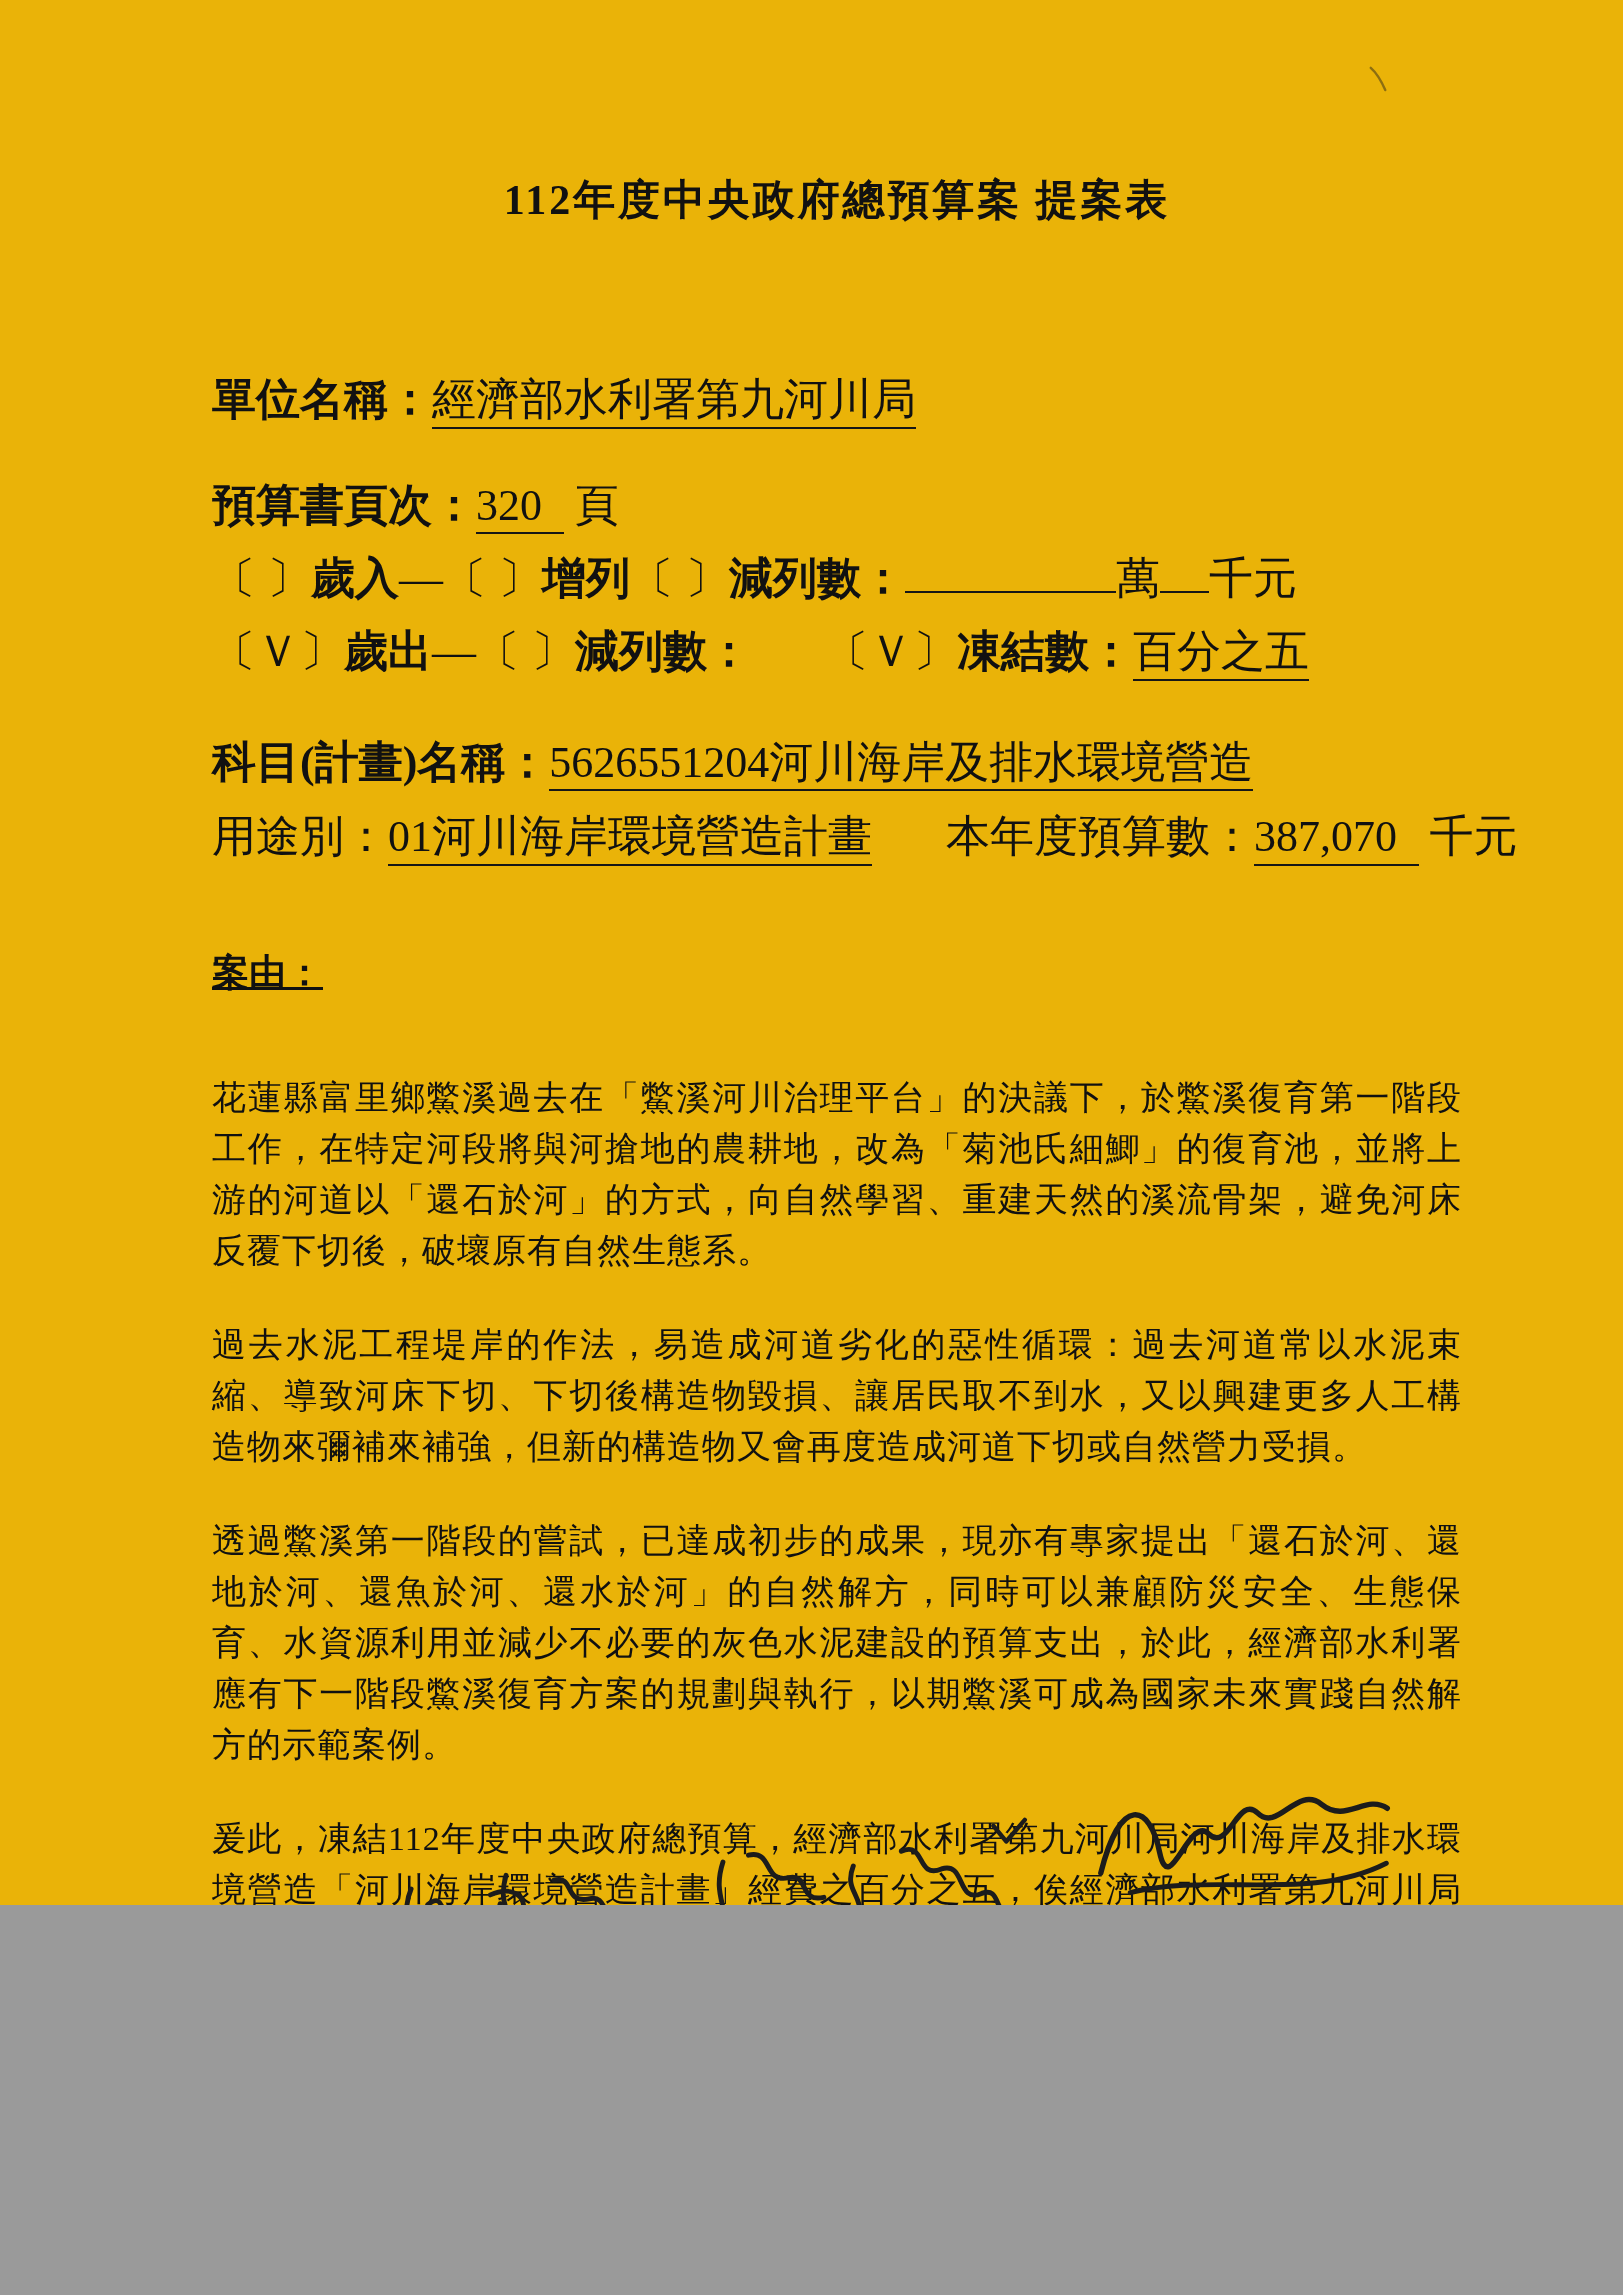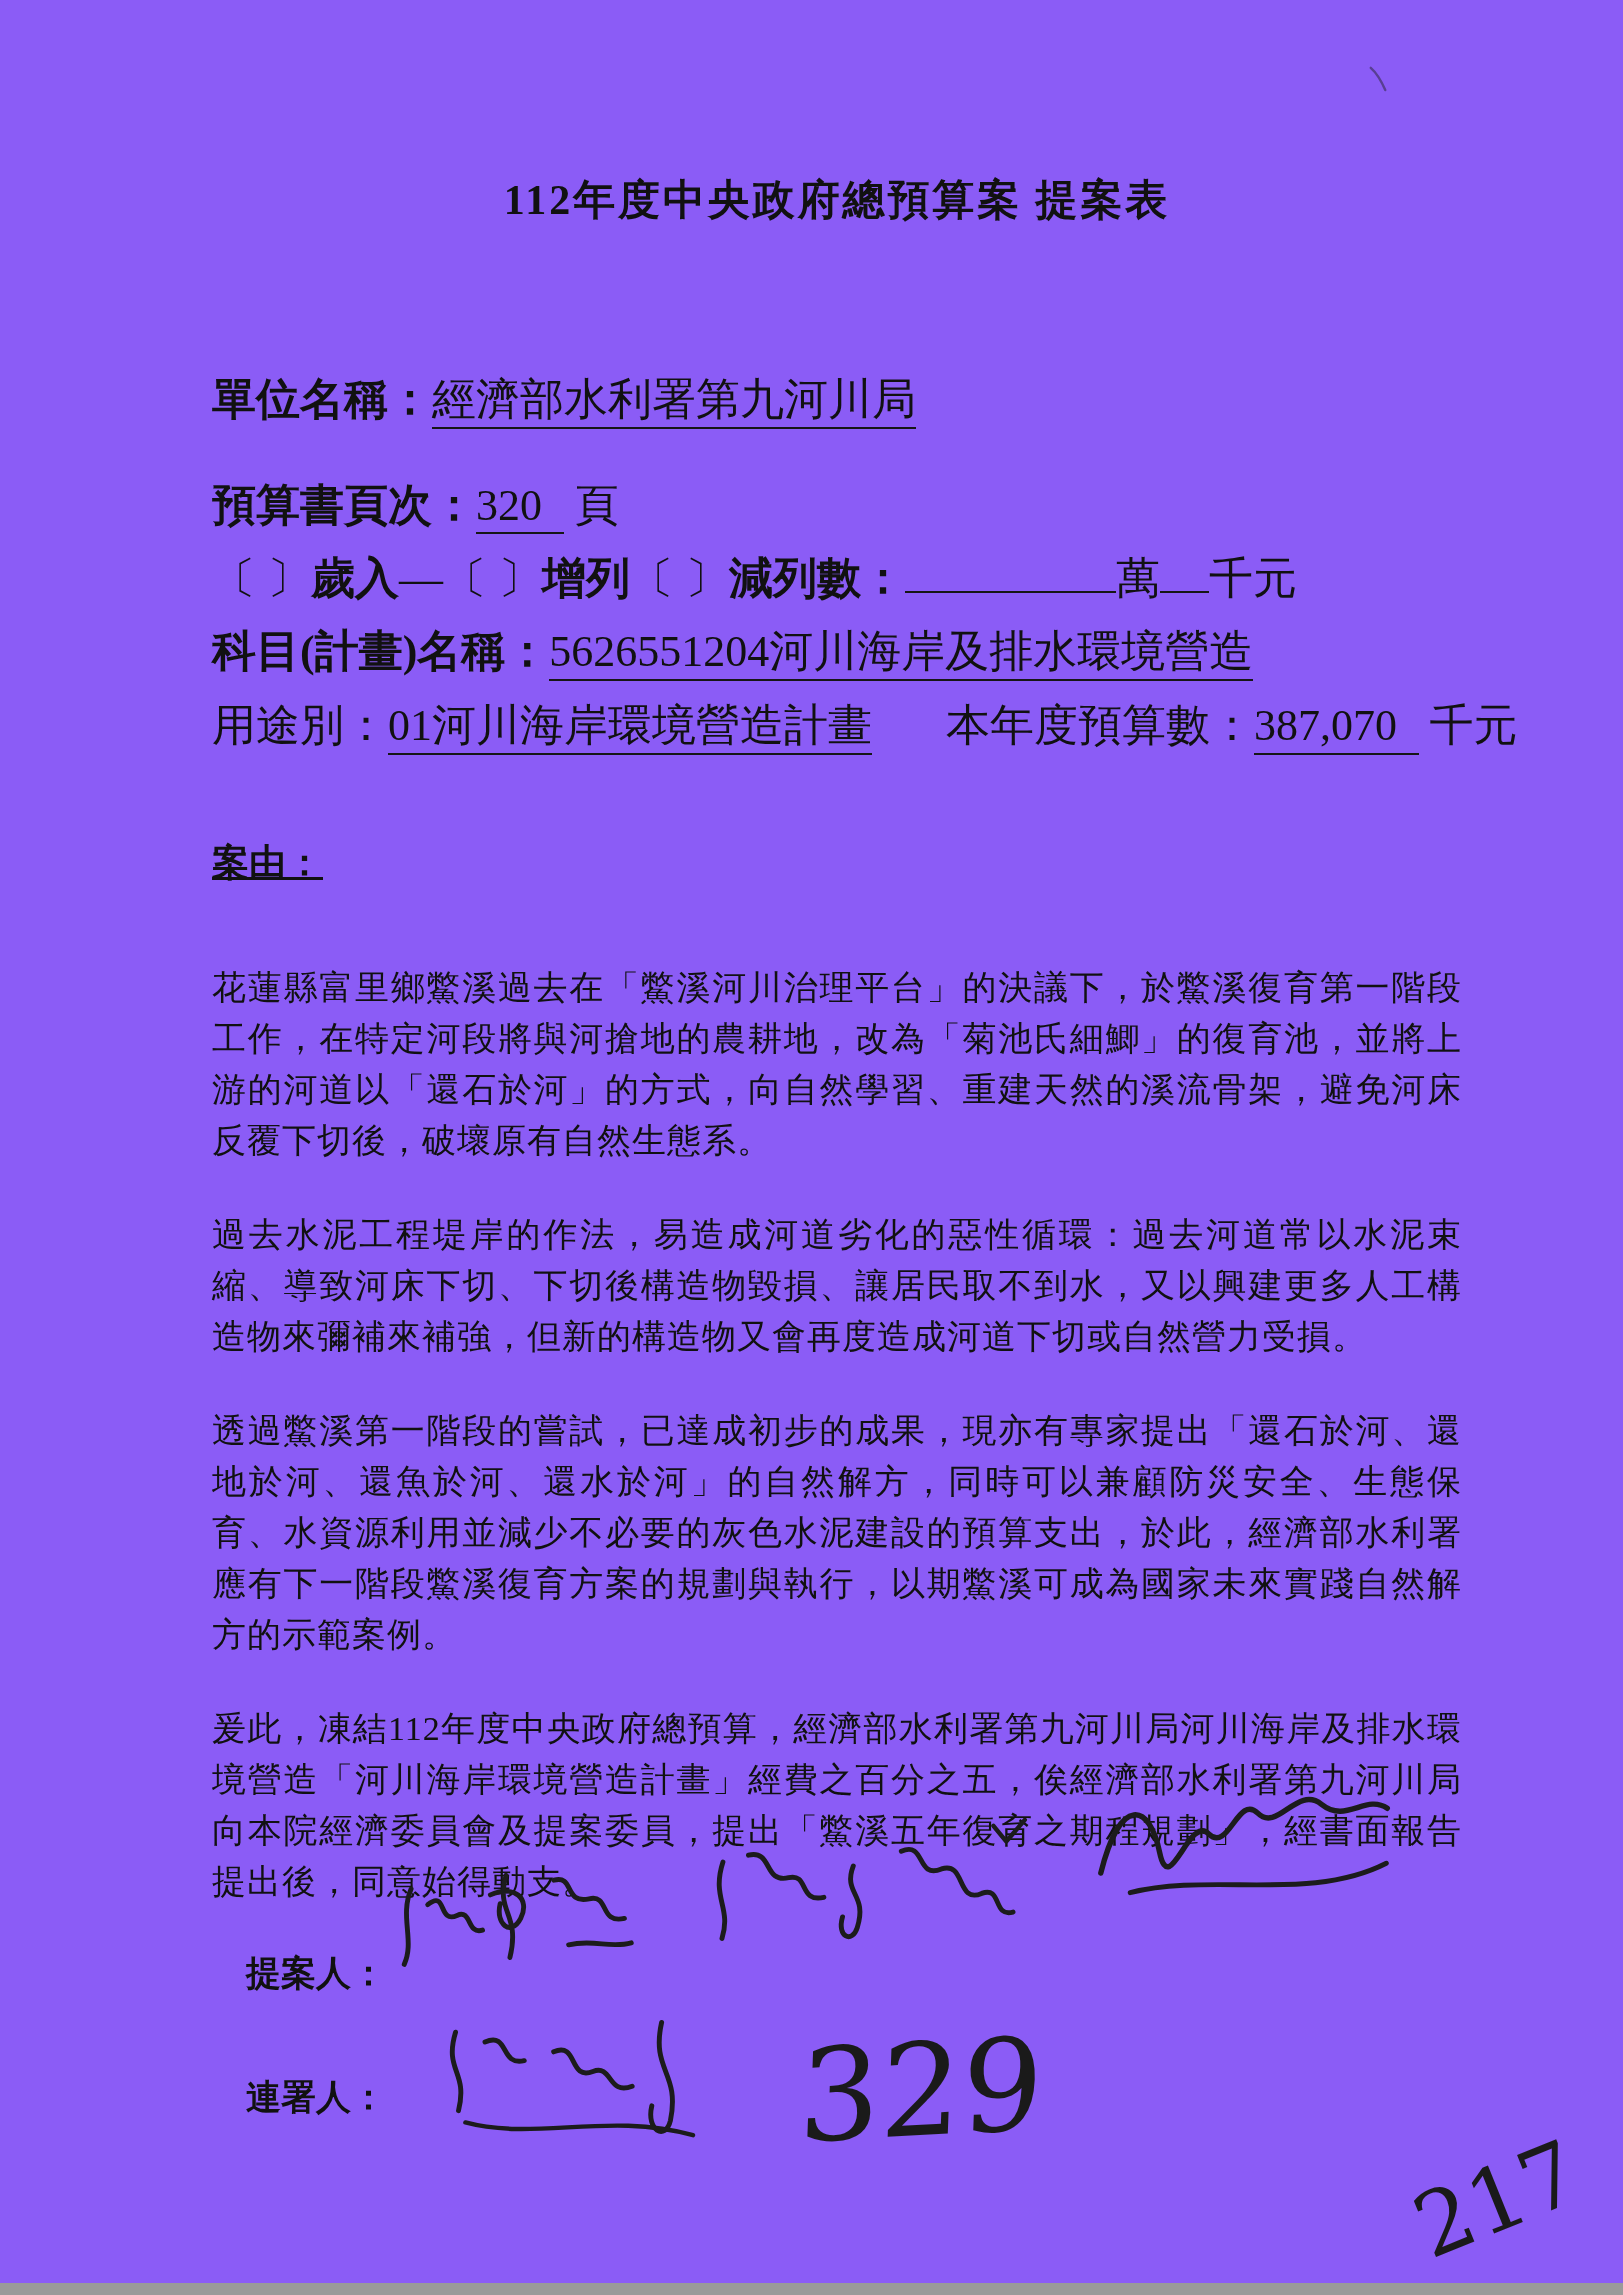--- a/index.html
+++ b/index.html
@@ -1,20 +1,20 @@
 <!DOCTYPE html>
 <html style="font-size:7.8px"><head>
 <meta charset="utf-8">
 <style>
   html,body{margin:0;padding:0;background:#9a9a9a;}
   .page{
     position:relative;
-    width:1624px;height:2283px;
+    width:1624px;height:1905px;
     margin:0 auto;
-    background:#8b5cf6;
+    background:#eab308;
     color:#111;
     font-family:"Liberation Serif","DejaVu Serif",serif;
     overflow:hidden;
   }
   .content{padding:172px 162px 0 212px;}
   .doc-title{
     text-align:center;
     font-size:42px;
     font-weight:bold;
     letter-spacing:2.9px;
@@ -79,20 +79,23 @@
     </div>
 
     <div class="field m-page">
       <span class="b">預算書頁次：</span><span class="u pad-r">320</span> <span>頁</span>
     </div>
 
     <div class="field m-rev">
       <span>〔 〕</span><span class="b">歲入</span><span>—</span><span>〔 〕</span><span class="b">增列</span><span>〔 〕</span><span class="b">減列數：</span><span class="blank wide"></span><span>萬</span><span class="blank narrow"></span><span>千元</span>
     </div>
 
+    <div class="field m-exp">
+      <span>〔Ｖ〕</span><span class="b">歲出</span><span>—</span><span>〔 〕</span><span class="b">減列數：</span><span class="gap-lg"></span><span>〔Ｖ〕</span><span class="b">凍結數：</span><span class="u">百分之五</span>
+    </div>
 
     <div class="field m-subj">
       <span class="b">科目(計畫)名稱：</span><span class="u">5626551204河川海岸及排水環境營造</span>
     </div>
 
     <div class="field m-usage">
       <span>用途別：</span><span class="u">01河川海岸環境營造計畫</span><span class="gap-lg"></span><span>本年度預算數：</span><span class="u pad-r">387,070</span> <span>千元</span>
     </div>
 
     <div class="case-label">案由：</div>

